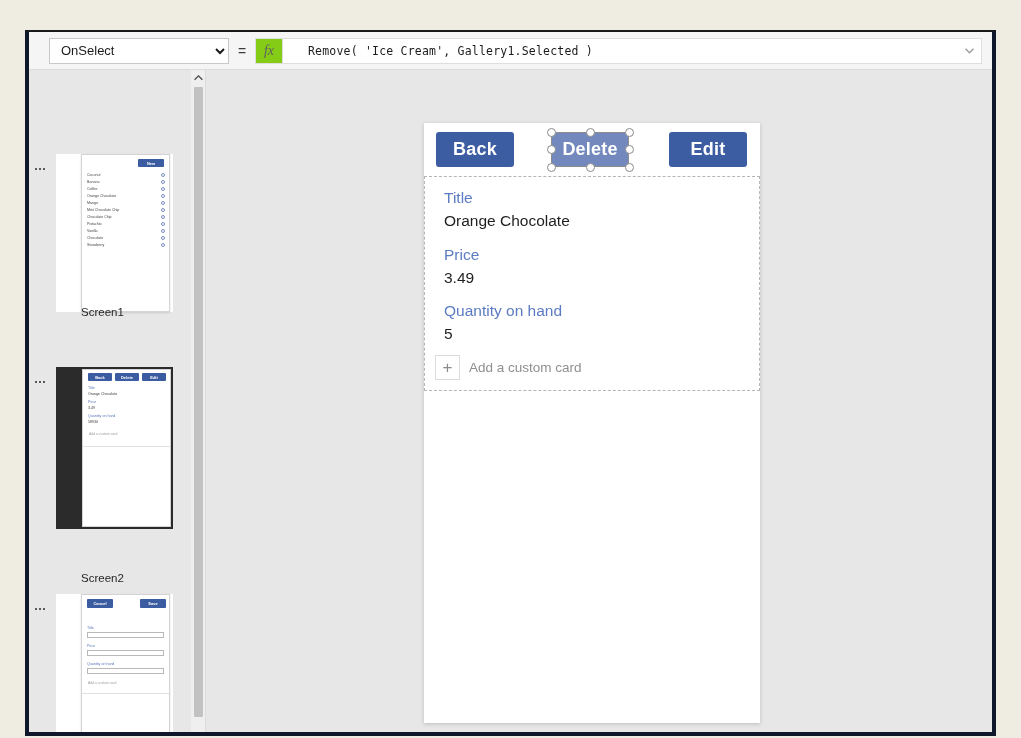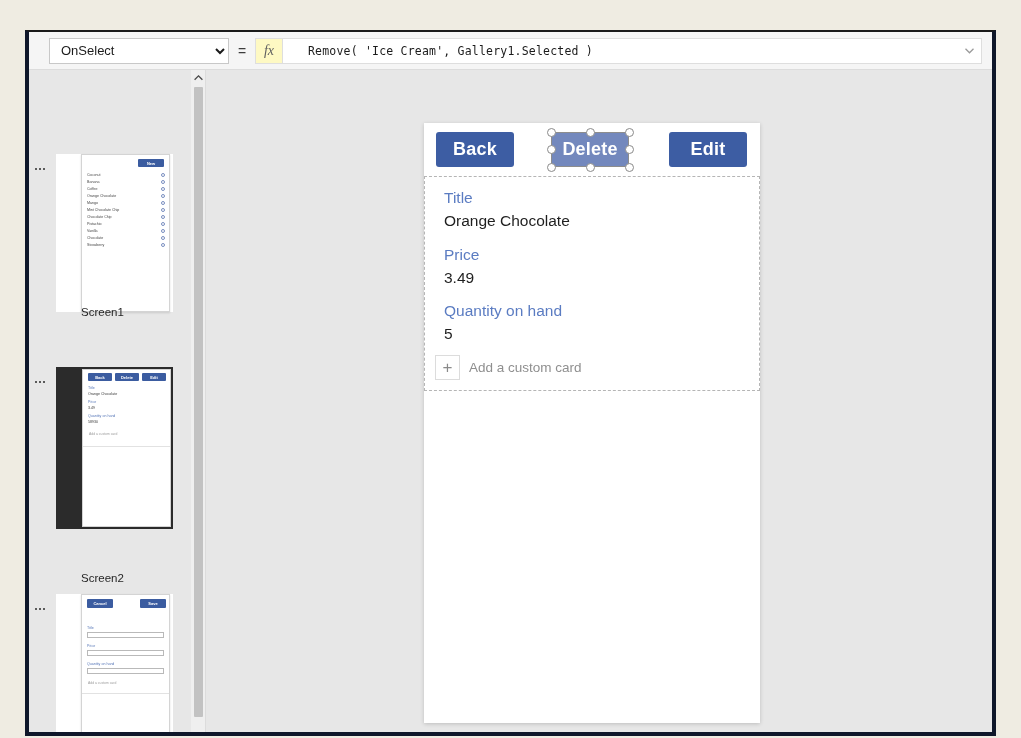--- a/index.html
+++ b/index.html
@@ -56,21 +56,21 @@
     text-align: center;
     font-size: 14px;
     color: #3c3c3c;
     font-family: "Liberation Sans", sans-serif;
     user-select: none;
   }
 
   #fx-button {
     width: 28px;
     height: 26px;
-    background: #fef9c3;
+    background: #84cc16;
     border: 1px solid #dedede;
     display: flex;
     align-items: center;
     justify-content: center;
     font-family: "Liberation Serif", serif;
     font-style: italic;
     font-size: 14px;
     color: #606060;
   }
 

